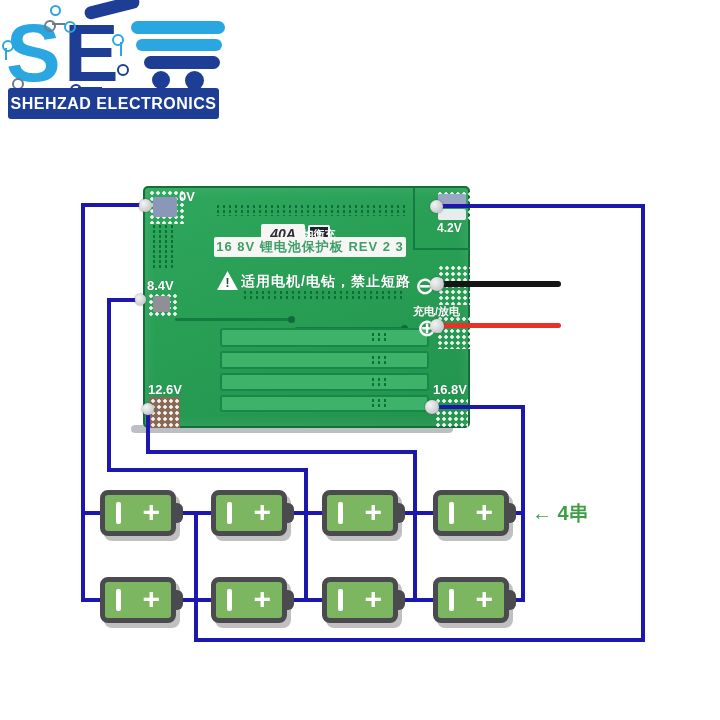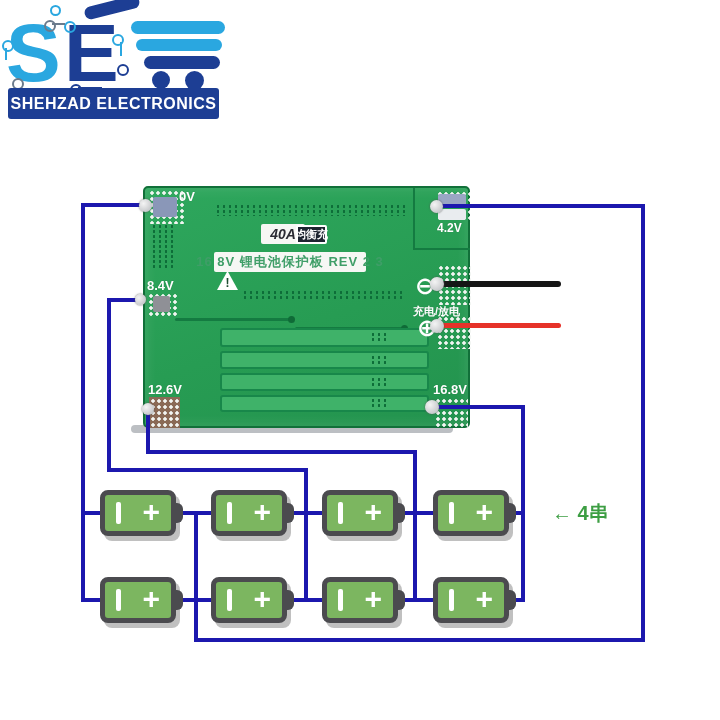--- a/index.html
+++ b/index.html
@@ -136,29 +136,30 @@
     <div class="pcb-label" style="left:3px;top:194px;font-size:13px;text-align:center;">12.6V</div>
     <div class="pcb-label" style="left:288px;top:194px;font-size:13px;">16.8V</div>
     <div class="pcb-label" style="left:268px;top:116px;font-size:11px;">充电/放电</div>
 
     <div class="cd-sym" style="left:270px;top:86px;">⊖</div>
     <div class="cd-sym" style="left:272px;top:128px;">⊕</div>
 
     <div class="white-box" style="left:116px;top:36px;width:44px;height:20px;">
       <span style="color:#2b2b33;font-weight:bold;font-style:italic;font-size:14px;">40A</span>
     </div>
-    <div class="white-box" style="left:151px;top:37px;width:31px;height:19px;background:#1d2430;border:2px solid #ffffff;box-sizing:border-box;">
+    <div class="white-box" style="left:163px;top:37px;width:22px;height:19px;background:#1d2430;border:2px solid #ffffff;box-sizing:border-box;">
       <span style="color:#ffffff;font-weight:bold;font-size:11px;">均衡充</span>
     </div>
-    <div class="white-box" style="left:69px;top:64px;width:152px;height:20px;text-align:center;">
+    <div class="white-box" style="left:69px;top:49px;width:192px;height:20px;text-align:center;">
       <span style="color:#3f9e68;font-weight:bold;font-size:13px;letter-spacing:1px;">16 8V 锂电池保护板 REV 2 3</span>
     </div>
     <div class="warn-tri" style="left:72px;top:83px;">
       <span>!</span>
     </div>
+    <div class="pcb-label" style="left:96px;top:85px;font-size:14px;letter-spacing:1px;">适用电机/电钻，禁止短路</div>
   </div>
 
   <div class="wire" style="left:81px;top:203px;width:69px;height:4px;background:#1c18ae;"></div>
   <div class="wire" style="left:81px;top:203px;width:4px;height:399px;background:#1c18ae;"></div>
   <div class="wire" style="left:81px;top:511px;width:21px;height:4px;background:#1c18ae;"></div>
   <div class="wire" style="left:81px;top:598px;width:21px;height:4px;background:#1c18ae;"></div>
 
   <div class="wire" style="left:107px;top:298px;width:38px;height:4px;background:#1c18ae;"></div>
   <div class="wire" style="left:107px;top:298px;width:4px;height:174px;background:#1c18ae;"></div>
   <div class="wire" style="left:107px;top:468px;width:201px;height:4px;background:#1c18ae;"></div>
@@ -231,15 +232,15 @@
     <span class="bmin"></span>
     <span class="bplus">+</span>
     <span class="nub"></span>
   </div>
   <div class="batt" style="left:433px;top:577px;">
     <span class="bmin"></span>
     <span class="bplus">+</span>
     <span class="nub"></span>
   </div>
 
-  <div class="pack-label" style="left:532px;top:500px;margin-left:20px;">← 4串</div>
+  <div class="pack-label" style="left:532px;top:500px;">← 4串</div>
 
 </div>
 
 </body></html>

